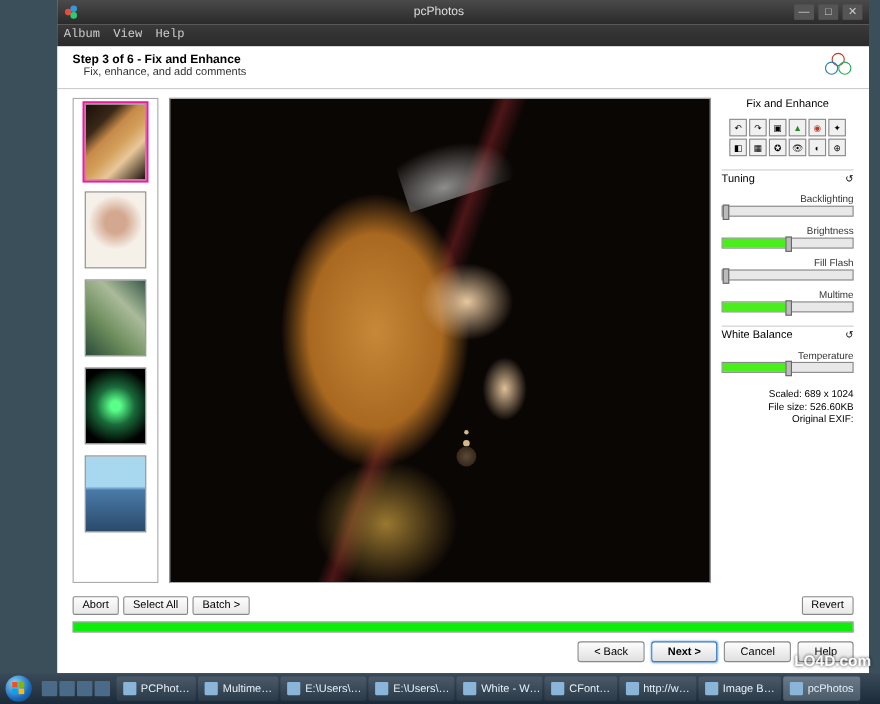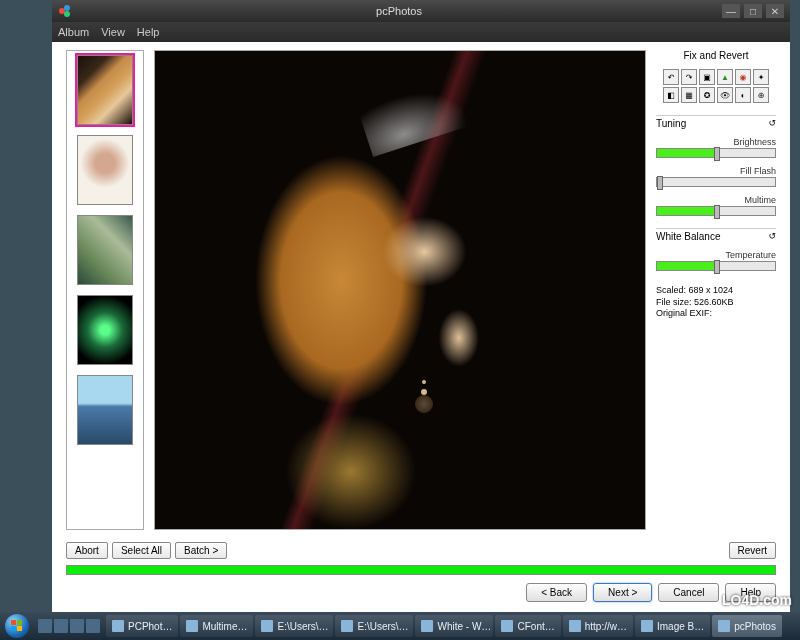--- a/index.html
+++ b/index.html
@@ -7,21 +7,21 @@
 .window { position: absolute; top: 0; left: 52px; right: 10px; bottom: 28px; background: #fff; display: flex; flex-direction: column; }
 .titlebar { height: 22px; background: linear-gradient(#4a4a4a,#2a2a2a); color: #ddd; display: flex; align-items: center; padding: 0 6px; font-size: 11px; }
 .titlebar-icon { width: 14px; height: 14px; margin-right: 4px; display: flex; align-items: center; justify-content: center; }
 .titlebar-icon svg circle:nth-child(1){fill:#e74c3c}
 .titlebar-icon svg circle:nth-child(2){fill:#3498db}
 .titlebar-icon svg circle:nth-child(3){fill:#2ecc71}
 .titlebar-spacer { flex: 1; text-align: center; }
 .win-controls { display: flex; gap: 4px; }
 .win-btn { width: 18px; height: 14px; background: #555; color: #ccc; display: flex; align-items: center; justify-content: center; font-size: 10px; cursor: pointer; }
 .menubar { height: 20px; background: linear-gradient(#3a3a3a,#2a2a2a); display: flex; align-items: center; padding: 0 6px; gap: 12px; color: #ccc; font-size: 11px; }
-.menu-item { cursor: pointer; }
+.menu-item { cursor: pointer; font-family: Liberation Mono, monospace; }
 .header { padding: 6px 14px; display: flex; align-items: flex-start; border-bottom: 1px solid #ccc; }
 .header-text { flex: 1; }
 .header-title { font-weight: bold; font-size: 11px; }
 .header-sub { font-size: 10px; margin-left: 10px; color: #333; }
 .logo-circles { width: 26px; height: 26px; position: relative; }
 .logo-circles span { position: absolute; width: 12px; height: 12px; border: 1px solid; border-radius: 50%; }
 .logo-circles span:nth-child(1){top:0;left:6px;border-color:#c0392b}
 .logo-circles span:nth-child(2){top:8px;left:0;border-color:#2980b9}
 .logo-circles span:nth-child(3){top:8px;left:12px;border-color:#27ae60}
 .content { flex: 1; display: flex; padding: 8px 14px; gap: 10px; min-height: 0; }
@@ -46,29 +46,29 @@
 .right-panel { width: 120px; font-size: 10px; display: flex; flex-direction: column; gap: 6px; }
 .panel-title { font-size: 10px; text-align: center; margin-bottom: 2px; }
 .tool-grid { display: grid; grid-template-columns: repeat(6,16px); gap: 2px; justify-content: center; }
 .tool-btn { width: 16px; height: 16px; border: 1px solid #888; background: #f0f0f0; font-size: 8px; display: flex; align-items: center; justify-content: center; cursor: pointer; }
 .section-label { font-size: 10px; display: flex; justify-content: space-between; margin-top: 6px; border-top: 1px solid #ccc; padding-top: 2px; }
 .slider-row { display: flex; flex-direction: column; margin-top: 2px; }
 .slider-label { font-size: 9px; text-align: right; color: #333; }
 .slider { width: 100%; height: 10px; border: 1px solid #888; background: #e8e8e8; position: relative; margin-top: 1px; }
 .slider-fill { position: absolute; left: 0; top: 0; bottom: 0; background: #4aee1a; }
 .slider-thumb { position: absolute; top: -2px; width: 6px; height: 14px; background: #bbb; border: 1px solid #666; cursor: pointer; }
-.info-text { font-size: 9px; margin-top: 8px; line-height: 1.3; }
+.info-text { font-size: 9px; margin-top: 8px; line-height: 1.3; text-align: right; }
 .action-row { padding: 4px 14px; display: flex; gap: 4px; align-items: center; }
 .btn { padding: 2px 8px; font-size: 10px; border: 1px solid #888; background: linear-gradient(#fdfdfd,#e8e8e8); cursor: pointer; border-radius: 2px; }
 .action-spacer { flex: 1; }
 .progress-bar { margin: 2px 14px; height: 10px; background: #e0e0e0; border: 1px solid #888; position: relative; }
 .progress-fill { position: absolute; left:0; top:0; bottom:0; background: #0aee0a; }
 .nav-row { padding: 6px 14px 10px; display: flex; justify-content: flex-end; gap: 6px; }
 .nav-btn { padding: 3px 14px; font-size: 10px; border: 1px solid #888; background: linear-gradient(#fdfdfd,#e0e0e0); cursor: pointer; border-radius: 3px; }
-.nav-btn.default { border-color: #3a7abd; box-shadow: 0 0 2px #5a9add; }
+.nav-btn.default { border-color: #3a7abd; box-shadow: 0 0 2px #5a9add; font-weight: bold; }
 .taskbar { position: absolute; left: 0; right: 0; bottom: 0; height: 28px; background: linear-gradient(#3a4a58,#1a2a38); display: flex; align-items: center; padding: 0 2px; gap: 2px; }
 .start-orb { width: 30px; height: 28px; display:flex; align-items:center; justify-content:center; }
 .start-orb-circle{ width:24px; height:24px; border-radius:50%; background:radial-gradient(circle at 35% 30%, #8ad4f8, #1a6aba 60%, #0a3a6a);display:flex;align-items:center;justify-content:center }
 .ql { display: flex; gap: 2px; padding: 0 4px; }
 .ql-btn { width: 14px; height: 14px; background: #4a6a88; border-radius: 1px; }
 .task-btn { height: 22px; padding: 0 6px; background: linear-gradient(#4a5a68,#2a3a48); color: #e8f0f8; font-size: 10px; display: flex; align-items: center; gap: 4px; border-radius: 2px; max-width: 78px; overflow: hidden; white-space: nowrap; cursor: pointer; }
 .task-btn.active { background: linear-gradient(#6a7a88,#4a5a68); }
 .task-icon { width: 12px; height: 12px; background: #8ab4d8; border-radius: 1px; flex-shrink:0; }
 .watermark { position: absolute; right: 8px; bottom: 32px; color: #fff; font-size: 14px; font-weight: bold; text-shadow: 0 0 3px #000; opacity: .9; }
 .reset-icon { font-size: 9px; cursor: pointer; }
@@ -90,56 +90,74 @@
       <span class="win-btn">—</span>
       <span class="win-btn">□</span>
       <span class="win-btn">✕</span>
     </span>
   </div>
   <div class="menubar">
     <span class="menu-item">Album</span>
     <span class="menu-item">View</span>
     <span class="menu-item">Help</span>
   </div>
+  <div class="header">
+    <div class="header-text">
+      <div class="header-title">Step 3 of 6 - Fix and Enhance</div>
+      <div class="header-sub">Fix, enhance, and add comments</div>
+    </div>
+    <div class="logo-circles">
+        <span></span>
+        <span></span>
+        <span></span>
+      </div>
+  </div>
 
   <div class="content">
     <div class="thumbs">
       <div class="thumb thumb1 selected"></div>
       <div class="thumb thumb2"></div>
       <div class="thumb thumb3"></div>
       <div class="thumb thumb4"></div>
       <div class="thumb thumb5"></div>
     </div>
 
     <div class="main-img">
       <div class="painting"></div>
     </div>
 
     <div class="right-panel">
-      <div class="panel-title">Fix and Revert</div>
+      <div class="panel-title">Fix and Enhance</div>
       <div class="tool-grid">
         <span class="tool-btn">↶</span>
         <span class="tool-btn">↷</span>
         <span class="tool-btn">▣</span>
         <span class="tool-btn" style="color:#2a8a2a">▲</span>
         <span class="tool-btn" style="color:#c0392b">◉</span>
         <span class="tool-btn">✦</span>
         <span class="tool-btn">◧</span>
         <span class="tool-btn">▦</span>
         <span class="tool-btn">✪</span>
         <span class="tool-btn">👁</span>
         <span class="tool-btn">◐</span>
         <span class="tool-btn">⊕</span>
       </div>
 
       <div class="section-label">
         <span>Tuning</span>
         <span class="reset-icon">↺</span>
       </div>
       <div class="slider-row">
+        <span class="slider-label">Backlighting</span>
+        <div class="slider">
+            <div class="slider-fill" style="width:0%"></div>
+            <div class="slider-thumb" style="left:0%"></div>
+          </div>
+      </div>
+      <div class="slider-row">
         <span class="slider-label">Brightness</span>
         <div class="slider">
             <div class="slider-fill" style="width:48%"></div>
             <div class="slider-thumb" style="left:48%"></div>
           </div>
       </div>
       <div class="slider-row">
         <span class="slider-label">Fill Flash</span>
         <div class="slider">
             <div class="slider-fill" style="width:0%"></div>

